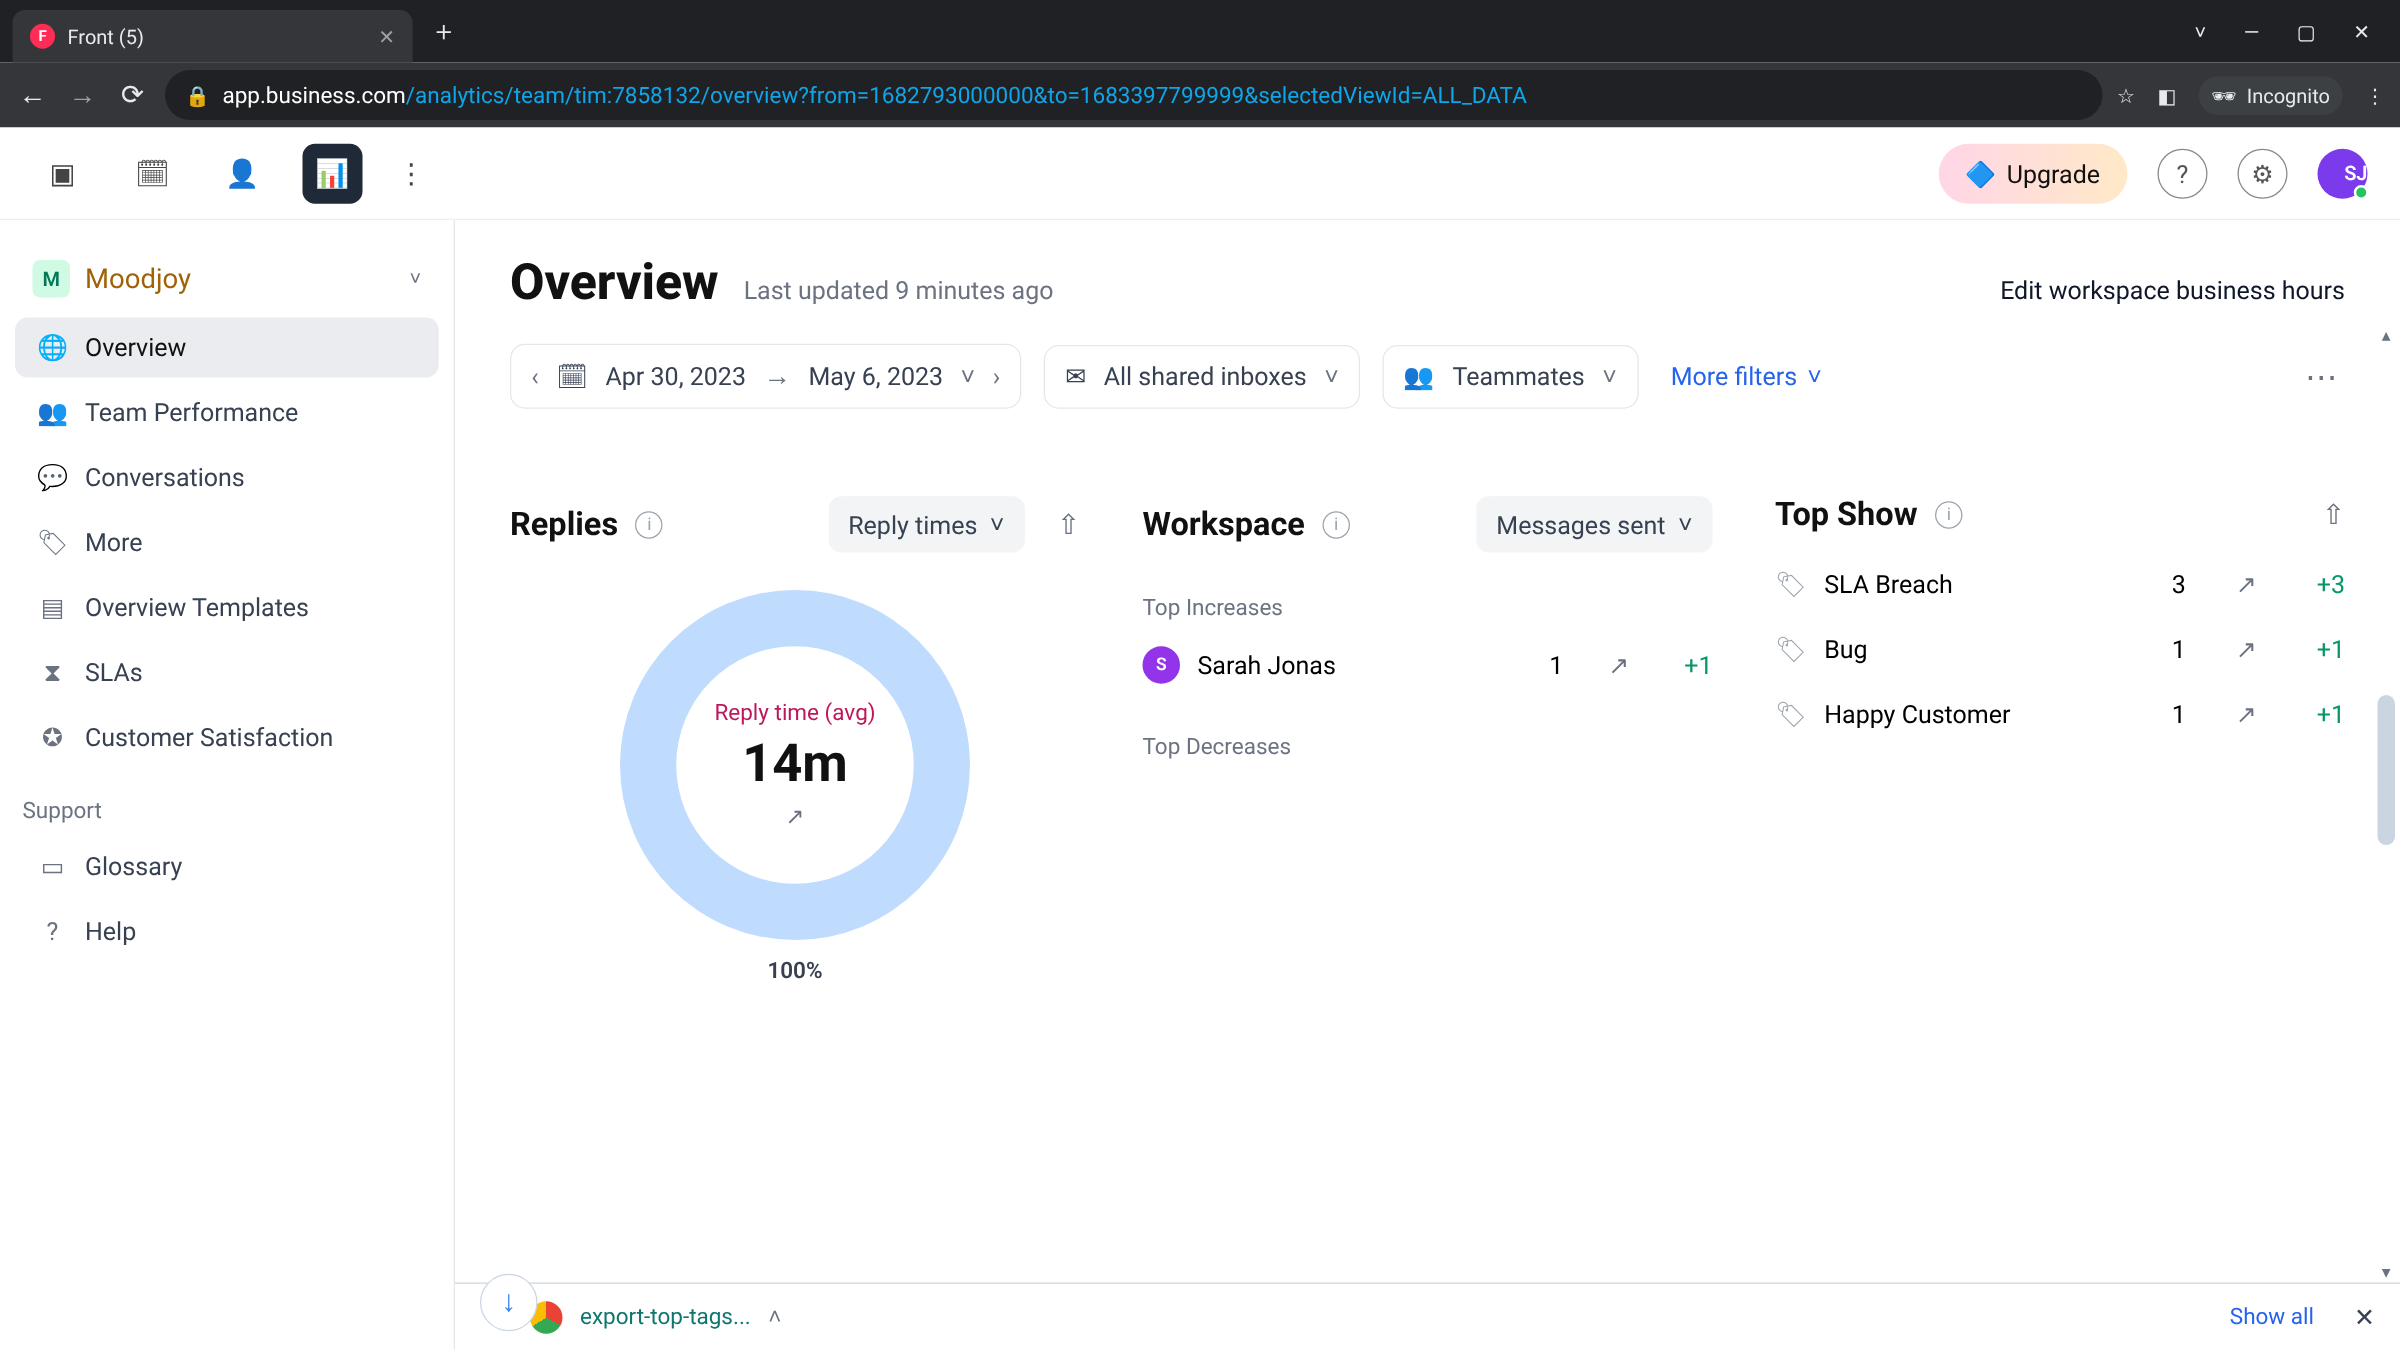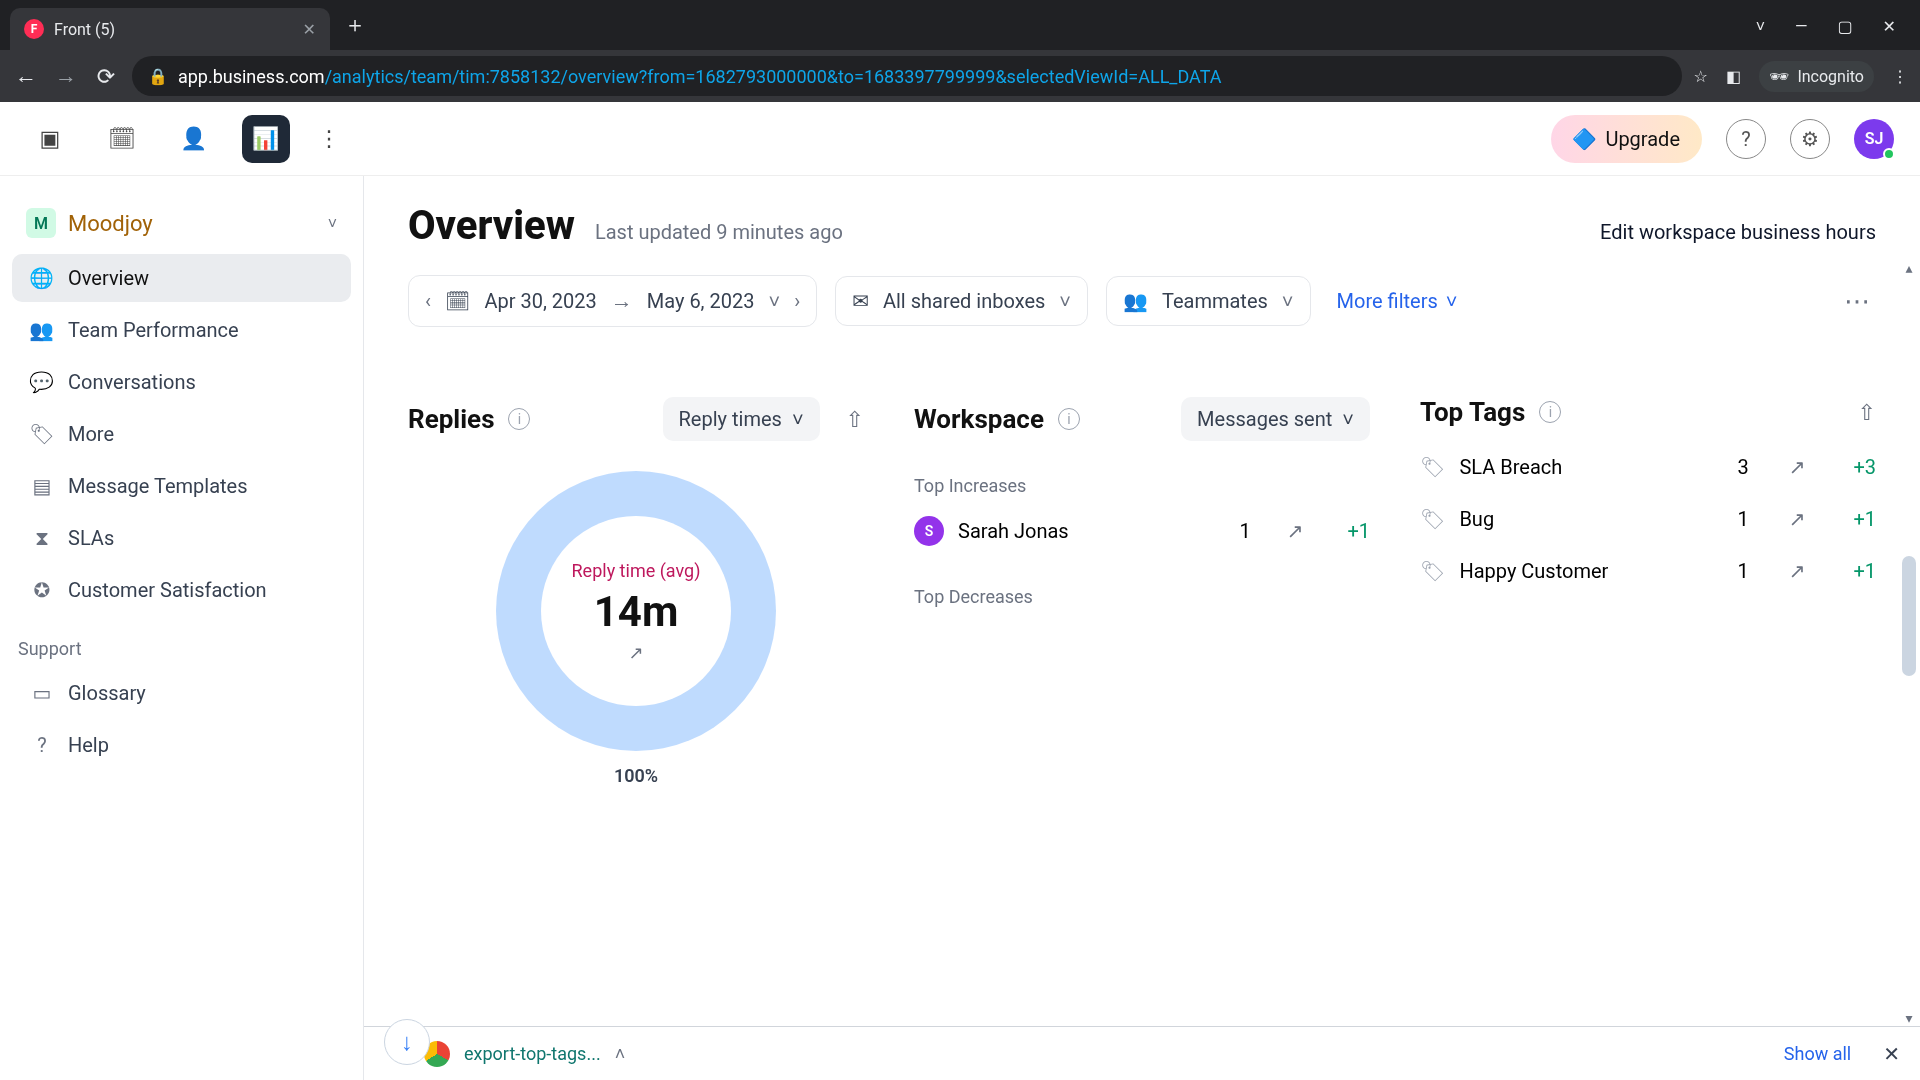--- a/index.html
+++ b/index.html
@@ -25,21 +25,21 @@
   .incognito-pill { display: flex; align-items:center; gap:8px; background:#3c4043; padding:6px 10px; border-radius:20px;}
 
   
   .app-nav { height: 74px; background: #fff; border-bottom: 1px solid #eee; display: flex; align-items: center; padding: 0 26px; gap: 24px; }
   .nav-btn { width: 48px; height: 48px; border-radius: 10px; display:flex; align-items:center; justify-content:center; color:#444; cursor:pointer;}
   .nav-btn.active { background:#1f2937; color:#fff; }
   .nav-btn svg, .nav-btn .glyph { width:26px; height:26px; display:flex; align-items:center; justify-content:center; font-size:22px;}
   .spacer { flex:1; }
   .upgrade-btn { background: linear-gradient(90deg,#ffd6e7,#ffe9c7); border-radius: 24px; padding: 12px 22px; display:flex; align-items:center; gap:8px; font-size:20px; color:#111; cursor:pointer;}
   .circle-ico { width:40px; height:40px; border:1.5px solid #888; border-radius:50%; display:flex; align-items:center; justify-content:center; color:#555; cursor:pointer; font-size:20px;}
-  .avatar { width:40px; height:40px; border-radius:50%; background:#7c3aed; color:#fff; display:flex; align-items:center; justify-content:center; font-weight:600; position:relative;}
+  .avatar { width:40px; height:40px; border-radius:50%; background:#7c3aed; color:#fff; display:flex; align-items:center; justify-content:flex-end; font-weight:600; position:relative;}
   .avatar .dot { width:12px; height:12px; background:#22c55e; border:2px solid #fff; border-radius:50%; position:absolute; bottom:-1px; right:-1px;}
 
   
   .app-body { flex:1; display:flex; min-height:0; }
   .sidebar { width:364px; border-right:1px solid #e5e7eb; padding:20px 12px 12px 12px; display:flex; flex-direction:column; gap:4px; }
   .workspace-row { display:flex; align-items:center; gap:12px; padding:12px 14px; cursor:pointer;}
   .ws-badge { width:30px; height:30px; border-radius:6px; background:#d1fae5; color:#047857; font-weight:600; display:flex; align-items:center; justify-content:center; }
   .ws-name { font-size:22px; color:#a16207;}
   .ws-chev { margin-left:auto; color:#6b7280;}
   .side-item { display:flex; align-items:center; gap:14px; padding:12px 18px; border-radius:10px; color:#374151; font-size:20px; cursor:pointer;}
@@ -200,21 +200,21 @@
     <div class="side-item">
         <span class="side-ico">💬</span>
         <span>Conversations</span>
       </div>
     <div class="side-item">
         <span class="side-ico">🏷</span>
         <span>More</span>
       </div>
     <div class="side-item">
         <span class="side-ico">▤</span>
-        <span>Message Templates</span>
+        <span>Overview Templates</span>
       </div>
     <div class="side-item">
         <span class="side-ico">⧗</span>
         <span>SLAs</span>
       </div>
     <div class="side-item">
         <span class="side-ico">✪</span>
         <span>Customer Satisfaction</span>
       </div>
     <div class="side-heading">Support</div>
@@ -303,21 +303,21 @@
           <span>Sarah Jonas</span>
           <span class="val">1</span>
           <span class="trend">↗</span>
           <span class="delta">+1</span>
         </div>
         <div class="subh" style="margin-top:40px">Top Decreases</div>
       </div>
 
       <div class="card">
         <div class="card-head">
-          <span class="card-title">Top Tags</span>
+          <span class="card-title">Top Show</span>
           <span class="info">i</span>
           <div style="flex:1"></div>
           <span class="export-ico">⇧</span>
         </div>
         <div class="tag-row">
           <span class="tag-ico">🏷</span>
           <span>SLA Breach</span>
           <span class="val">3</span>
           <span class="trend">↗</span>
           <span class="delta">+3</span>

